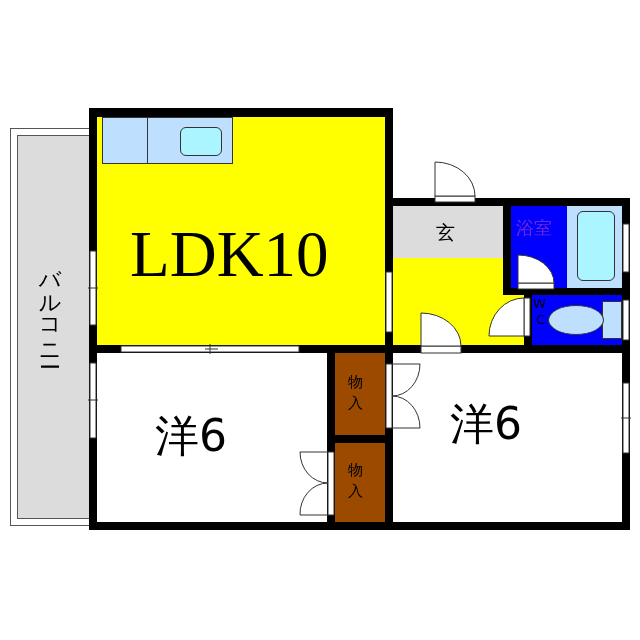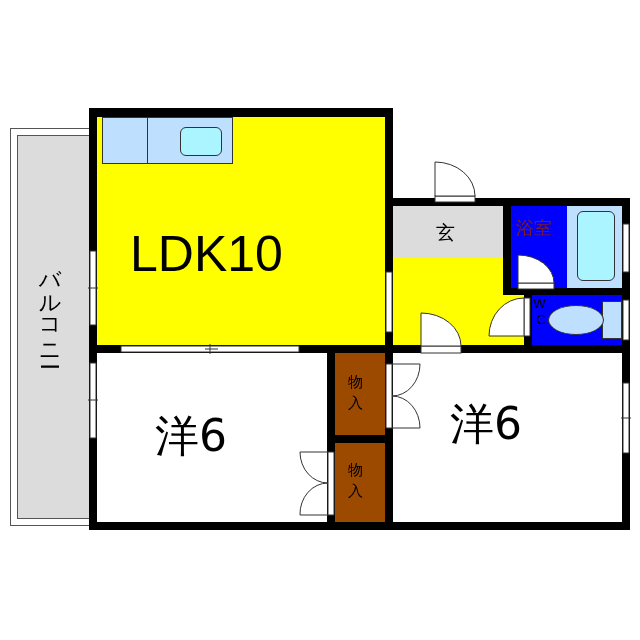--- a/index.html
+++ b/index.html
@@ -14,30 +14,30 @@
 
 <div class="abs" style="left:10px;top:128px;width:80px;height:398px;border:1px solid #555;background:#fff;"></div>
 <div class="abs" style="left:17px;top:135px;width:73px;height:384px;border:1px solid #555;background:#dcdcdc;"></div>
 <div class="label" style="left:40px;top:255px;width:24px;font-size:22px;line-height:27px;writing-mode:vertical-rl;text-orientation:upright;font-family:'DejaVu Sans',sans-serif;">バルコニー</div>
 
 <div class="abs" style="left:97px;top:117px;width:288px;height:228px;background:#ffff00;"></div>
 
 <div class="abs" style="left:102px;top:117px;width:131px;height:47px;background:#bfdfff;border:1px solid #333;"></div>
 <div class="abs" style="left:147px;top:117px;width:1px;height:47px;background:#333;"></div>
 <div class="abs" style="left:180px;top:127px;width:42px;height:29px;background:#aaf5ff;border:1.5px solid #333;border-radius:6px;"></div>
-<div class="label" style="left:130px;top:224px;font-size:50px;line-height:60px;font-family:Liberation Sans, sans-serif;">LDK10</div>
+<div class="label" style="left:130px;top:224px;font-size:65px;line-height:60px;font-family:Liberation Serif, serif;">LDK10</div>
 
 <div class="abs" style="left:393px;top:258px;width:139px;height:87px;background:#ffff00;"></div>
 <div class="abs" style="left:393px;top:206px;width:110px;height:52px;background:#dcdcdc;"></div>
 <div class="label" style="left:436px;top:220px;font-size:19px;line-height:24px;">玄</div>
 
 <div class="abs" style="left:511px;top:206px;width:56px;height:82px;background:#0000ff;"></div>
 <div class="abs" style="left:567px;top:206px;width:55px;height:82px;background:#bfdfff;"></div>
 <div class="abs" style="left:577px;top:211px;width:38px;height:70px;background:#aaf5ff;border:1.5px solid #333;border-radius:6px;"></div>
-<div class="label" style="left:516px;top:217px;font-size:18px;line-height:22px;color:#7f1d1d;">浴室</div>
+<div class="label" style="left:516px;top:217px;font-size:18px;line-height:22px;color:#6d28d9;">浴室</div>
 
 <div class="abs" style="left:532px;top:295px;width:90px;height:50px;background:#0000ff;"></div>
 <div class="abs" style="left:602px;top:301px;width:20px;height:38px;background:#bfdfff;border:1px solid #333;"></div>
 <div class="abs" style="left:548px;top:305px;width:56px;height:30px;background:#bfdfff;border:1px solid #333;border-radius:50%;"></div>
 <div class="label" style="left:533px;top:297px;font-size:13px;line-height:14px;">W</div>
 <div class="label" style="left:536px;top:313px;font-size:13px;line-height:14px;">C</div>
 
 <div class="label" style="left:155px;top:410px;font-size:44px;line-height:52px;font-family:'DejaVu Sans',sans-serif;">洋6</div>
 <div class="label" style="left:450px;top:398px;font-size:44px;line-height:52px;font-family:'DejaVu Sans',sans-serif;">洋6</div>
 

